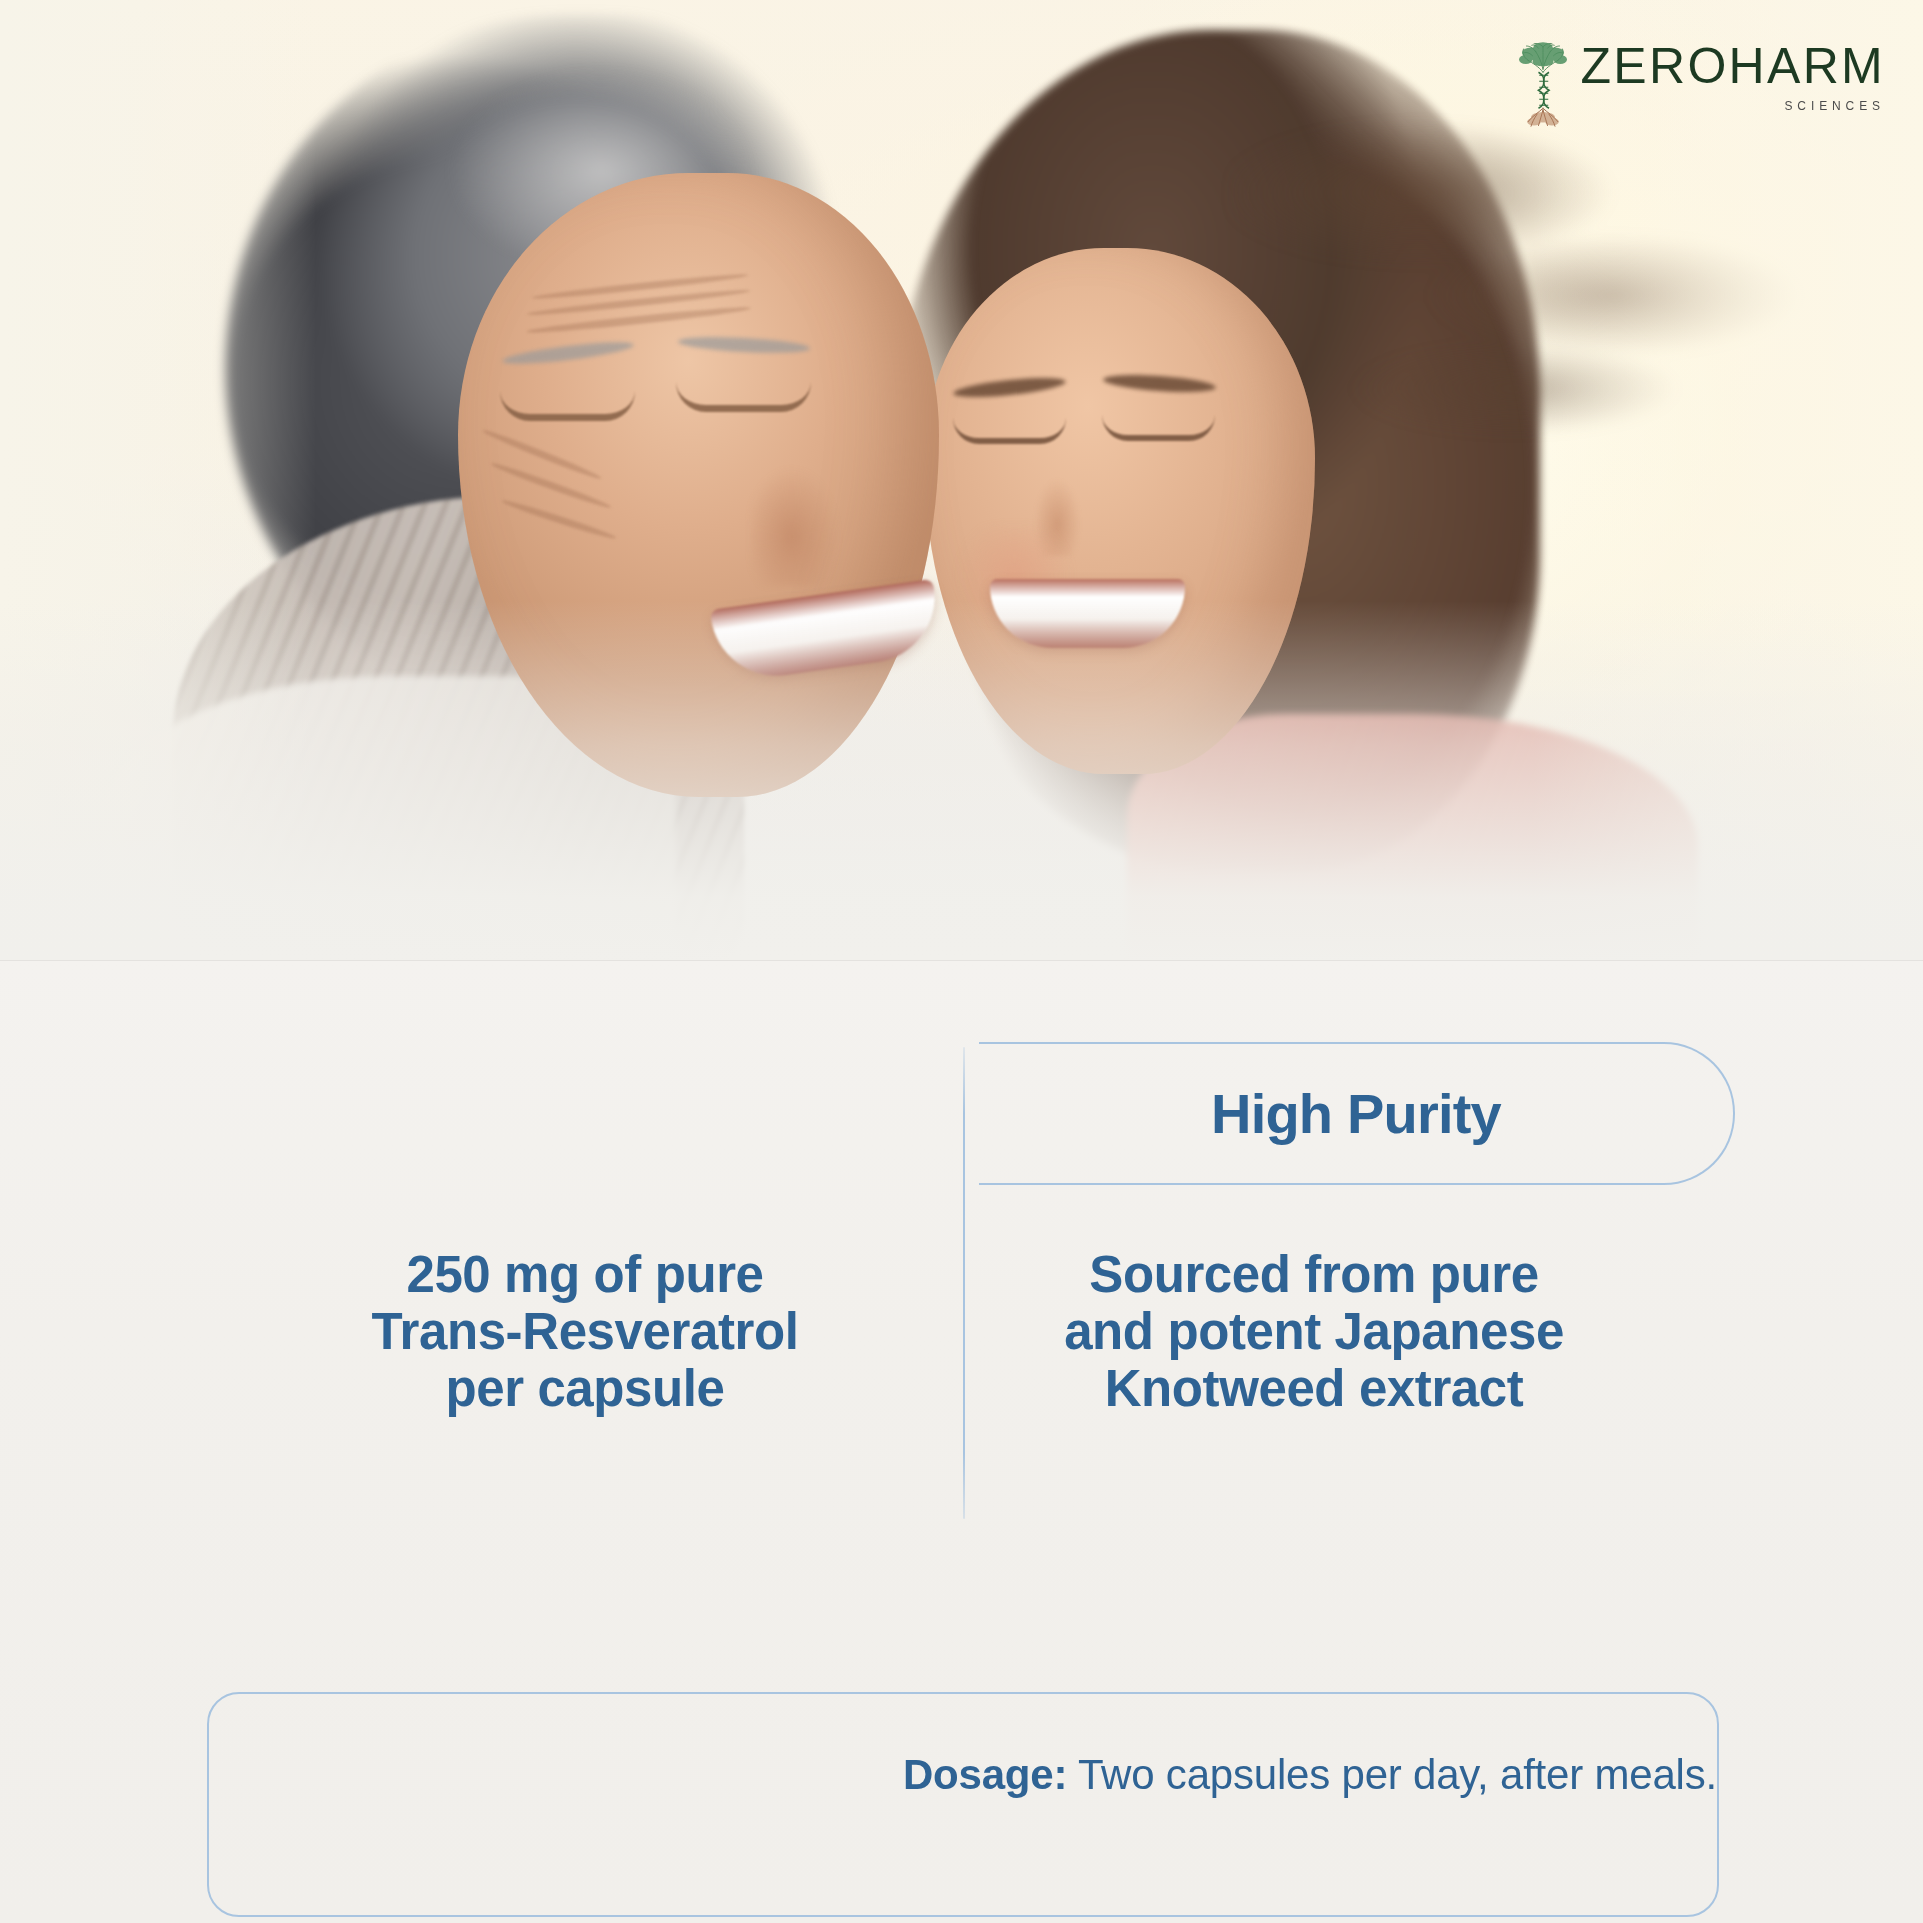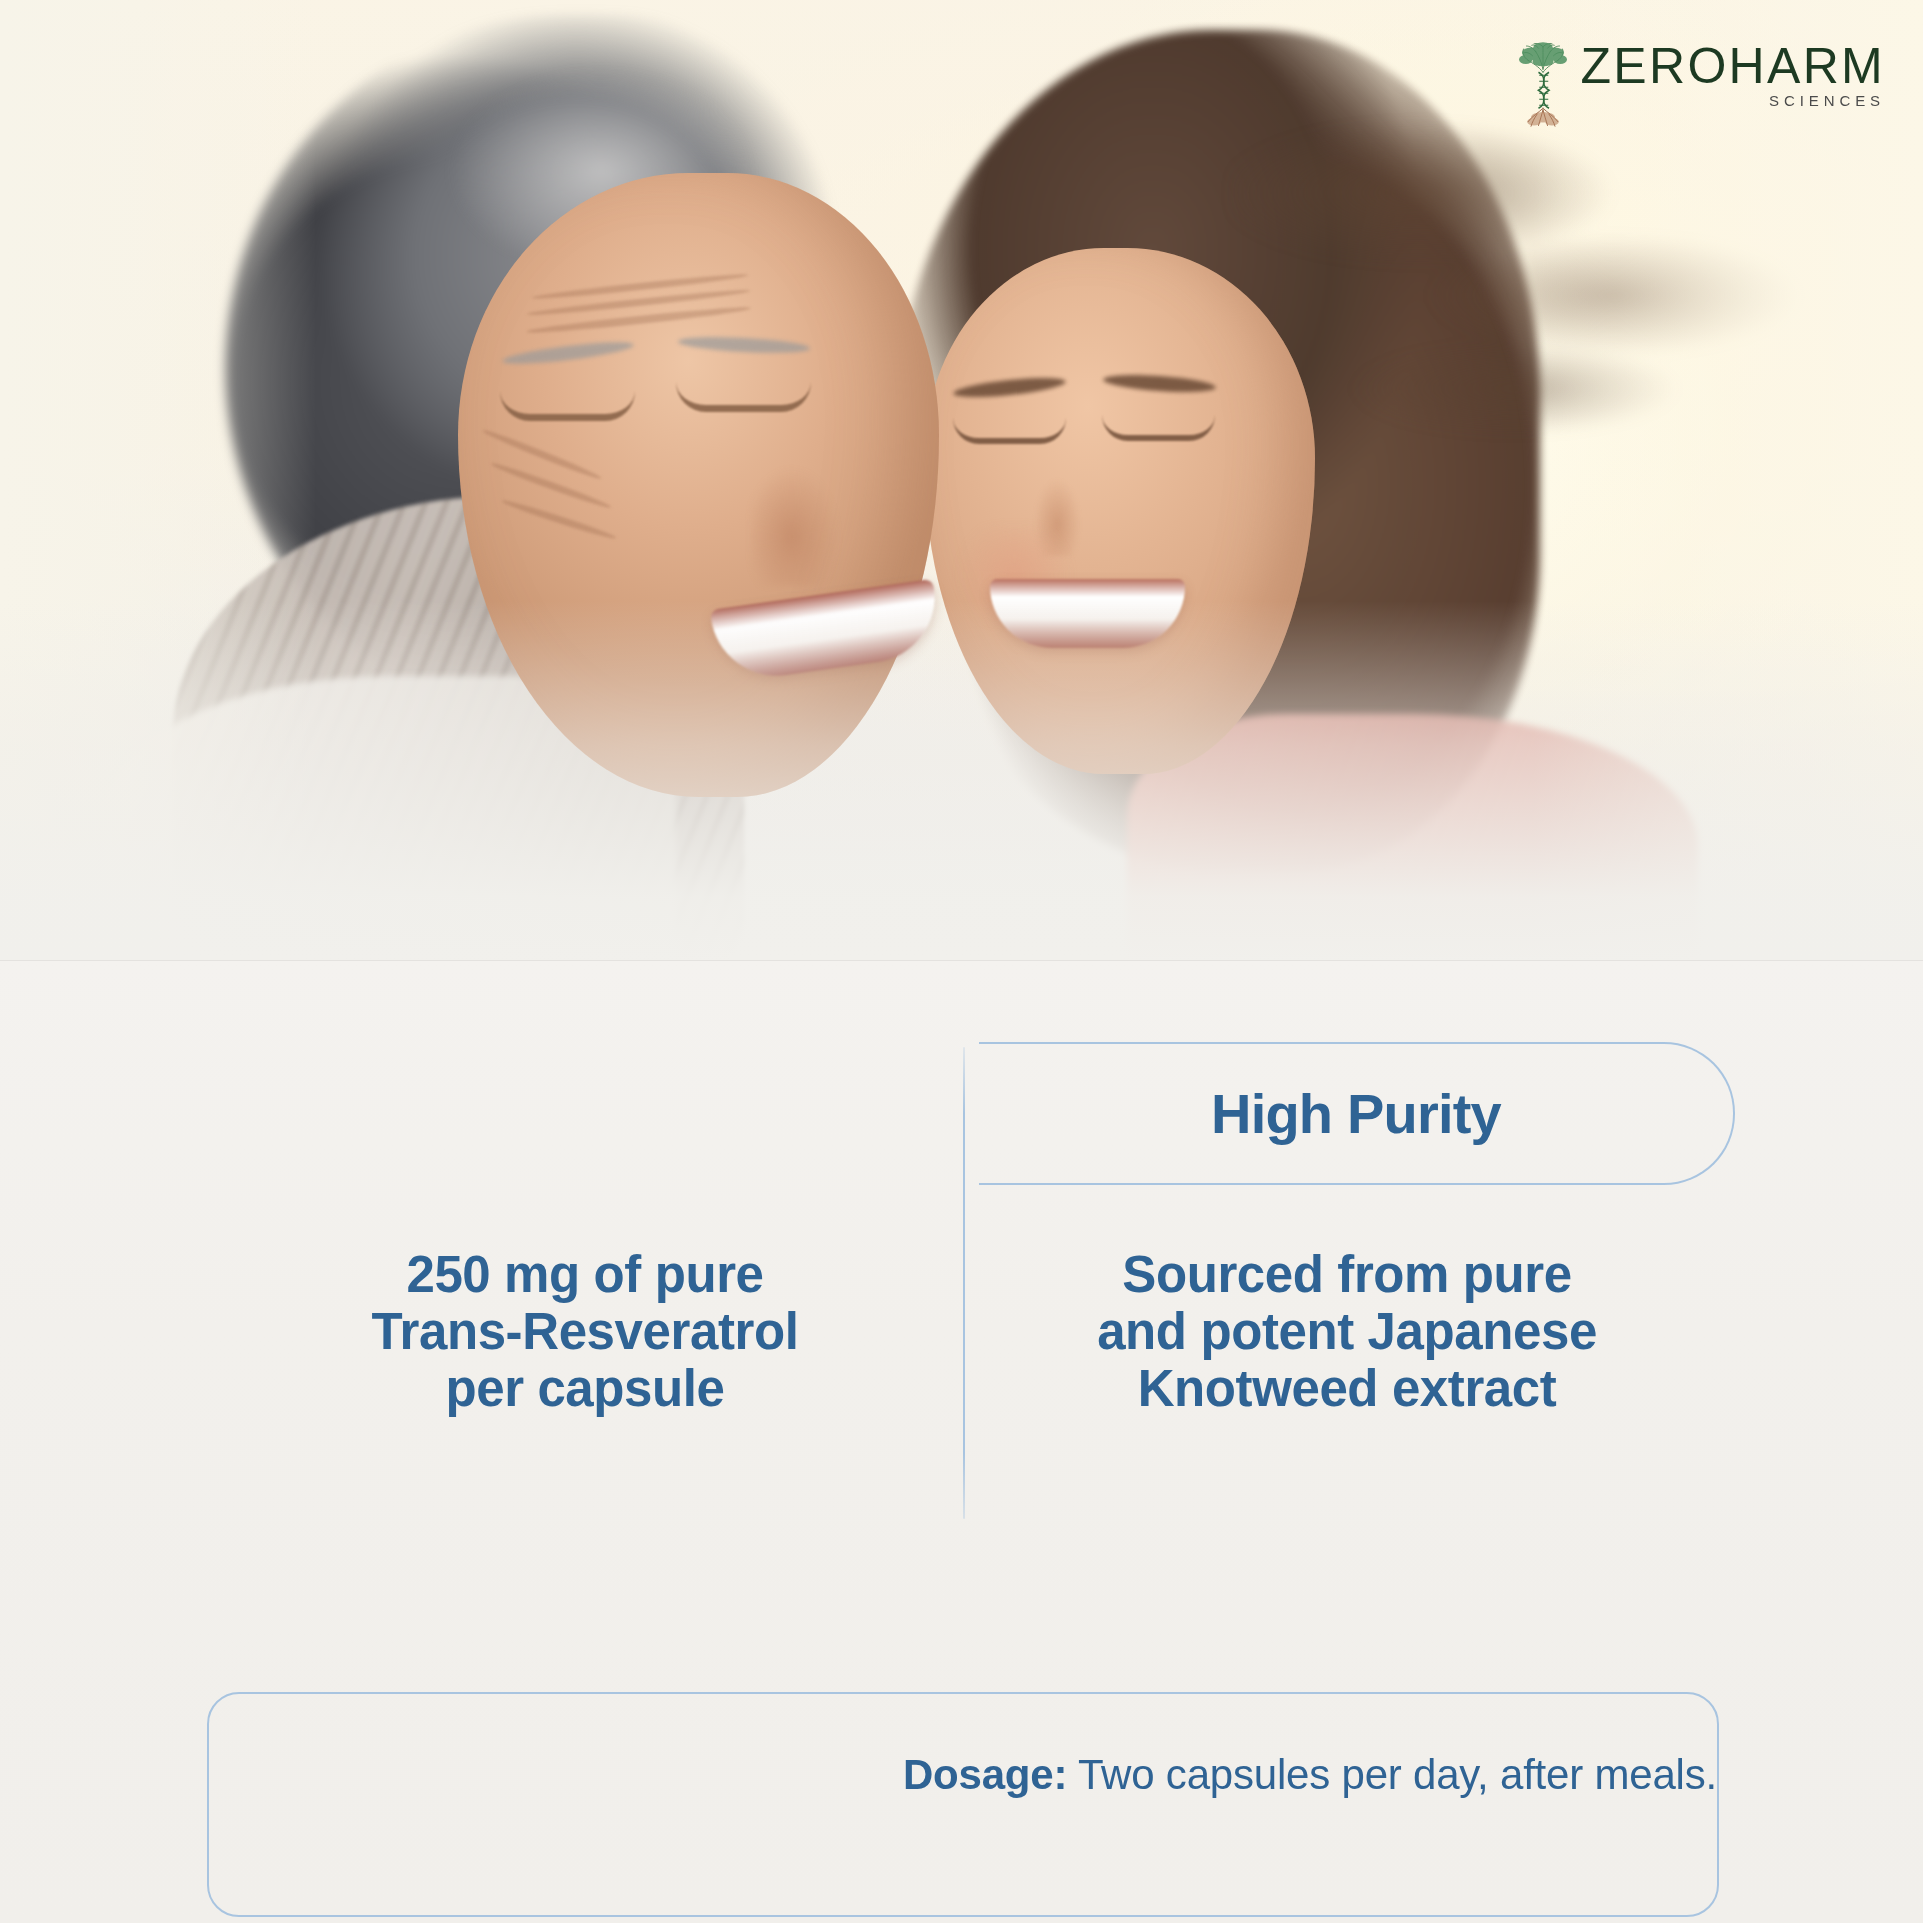--- a/index.html
+++ b/index.html
@@ -173,21 +173,21 @@
     z-index:30;
   }
   .logo-mark{ width:54px; height:92px; display:block; }
   .logo-text{ display:flex; flex-direction:column; align-items:flex-end; padding-top:6px;}
   .logo-word{
     font-family:"Liberation Sans", sans-serif;
     font-size:50px; letter-spacing:2.3px; color:#1d3a22; line-height:.98; font-weight:400;
   }
   .logo-sub{
     font-family:"Liberation Sans", sans-serif;
-    font-size:15px; letter-spacing:4.9px; color:#4b4b4b; margin-top:1px; font-weight:400;text-align:center;
+    font-size:12px; letter-spacing:4.9px; color:#4b4b4b; margin-top:8px; font-weight:400;text-align:center;
   }
 
   
   .card{
     position:absolute; left:0; top:960px;
     width:1924px; height:963px;
     background:linear-gradient(180deg,#f4f2ef 0%, #f2f0ec 38%, #f1efeb 100%);
     border-top:0.8px solid rgba(0,0,0,.05);
   }
 
@@ -245,21 +245,21 @@
     color:#2f6394;
     font-weight:bold;
     font-size:51px;
     line-height:1.12;
     text-align:center;
     font-family:"Liberation Sans", sans-serif;
     letter-spacing:-0.4px;
     white-space:pre-line;
   }
   .col.left{ left:207px; width:756px; }
-  .col.right{ left:965px; width:756px;padding-left:8px; }
+  .col.right{ left:932px; width:756px;padding-left:8px; }
 
   .dosage-box{
     position:absolute;
     left:207px; top:1692px;
     width:1512px; height:225px;
     border:2.3px solid #a8c4e0;
     border-radius:32px;
     display:flex; align-items:flex-start; justify-content:flex-end;
     padding-top:57px;
   }

